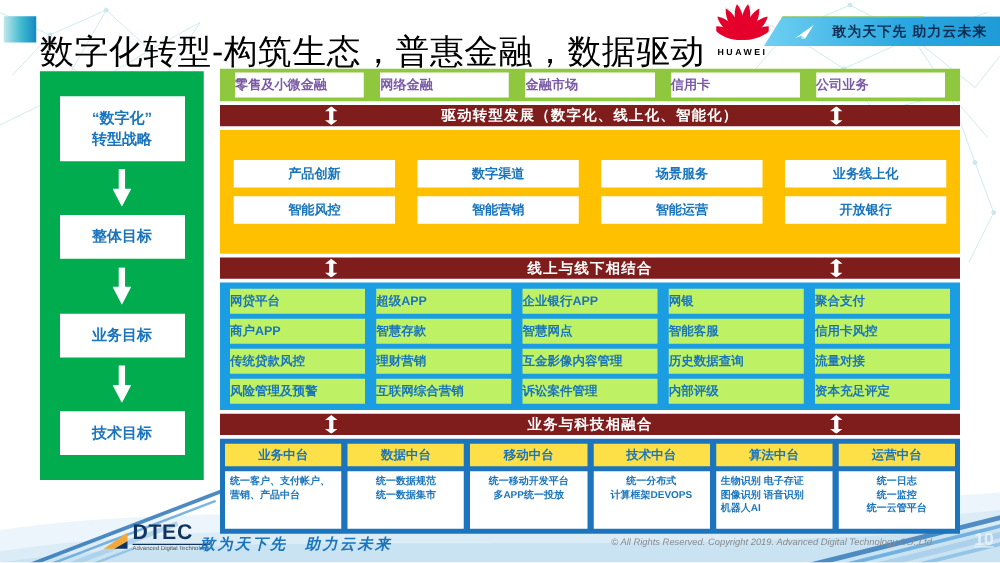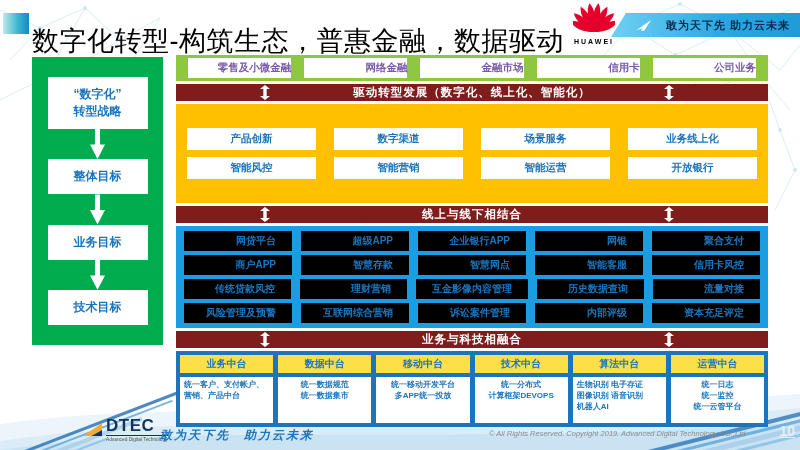--- a/index.html
+++ b/index.html
@@ -19,61 +19,61 @@
   .banner{position:absolute;left:611px;top:13px;width:189px;height:24px;
     background:linear-gradient(90deg,#6fd0f2 0%,#2aa7e0 60%,#1f9bd8 100%);
     clip-path:polygon(15px 0,100% 0,100% 100%,0 100%);
     display:flex;align-items:center;}
   .banner-edge{position:absolute;left:8px;top:-2px;width:120px;height:3px;background:#8dc63f;
     transform:skewX(-32deg);}
   .banner-text{font-size:11px;font-weight:bold;color:#0c2b52;letter-spacing:1px;margin-left:14px;}
   .plane{margin-left:24px;flex:0 0 auto;}
 
   
-  .sidebar{position:absolute;left:32px;top:57px;width:131px;height:288px;background:#00ac4e;
+  .sidebar{position:absolute;left:32px;top:57px;width:131px;height:327px;background:#00ac4e;
     display:flex;flex-direction:column;align-items:center;justify-content:space-between;
     padding:20px 0;box-sizing:border-box;}
   .side-box{width:96px;background:#fff;color:#1b75bc;font-weight:bold;font-size:12px;
     text-align:center;padding:9px 2px;white-space:pre-line;line-height:1.4;}
   .v-arrow{width:15px;height:30px;background:#fff;
     clip-path:polygon(33% 0,67% 0,67% 52%,100% 52%,50% 100%,0 52%,33% 52%);}
 
   
   .main{position:absolute;left:176px;top:55px;width:592px;display:flex;flex-direction:column;gap:3px;}
 
   .green-row{height:26px;background:#8fc73e;display:flex;align-items:center;gap:13px;padding:0 12px;}
   .green-row .cell{flex:1;background:#fff;color:#7b5ba6;font-weight:bold;font-size:10.5px;
-    text-align:right;padding:3px 0;}
+    text-align:left;padding:3px 0;}
 
   .gray-bar{position:relative;height:17px;background:#7f1d1d;color:#fff;font-weight:bold;
     font-size:11.5px;display:flex;align-items:center;justify-content:center;letter-spacing:1px;}
   .updown{position:absolute;top:1px;bottom:1px;width:10px;background:#fff;
     clip-path:polygon(50% 0,100% 26%,67% 26%,67% 74%,100% 74%,50% 100%,0 74%,33% 74%,33% 26%,0 26%);}
   .updown.a{left:84px;} .updown.b{left:488px;}
 
   .yellow{background:#ffc000;padding:24px 11px;display:flex;flex-direction:column;gap:7px;}
   .yellow .row{display:flex;gap:18px;}
   .yellow .cell{flex:1;background:#fff;color:#1b75bc;font-weight:bold;font-size:10.5px;
     text-align:center;padding:4px 0;}
 
   .blue{background:#1b9de2;padding:5px 8px;display:flex;flex-direction:column;gap:4px;}
   .blue .row{display:flex;gap:9px;}
-  .blue .cell{flex:1;background:#000000;color:#1b75bc;font-weight:bold;font-size:10px;
-    text-align:right;padding:3px 16px;white-space:nowrap;}
+  .blue .cell{flex:1;background:#bef264;color:#1b75bc;font-weight:bold;font-size:10px;
+    text-align:left;padding:3px 0;white-space:nowrap;}
 
   .platform{background:#1c75bc;padding:4px;display:flex;gap:5px;height:76px;box-sizing:border-box;}
   .platform .col{flex:1;display:flex;flex-direction:column;gap:4px;min-width:0;}
   .col-header{background:#fde047;color:#1b75bc;font-weight:bold;font-size:10px;text-align:center;
     padding:2px 0;}
   .col-content{flex:1;background:#fff;color:#1b75bc;font-weight:bold;font-size:8px;
     text-align:center;white-space:pre-line;line-height:1.35;padding:3px 2px;overflow:hidden;}
   .col-content.left{text-align:left;padding-left:4px;}
 
   
-  .dtec{position:absolute;left:82px;top:418px;display:flex;align-items:center;}
+  .dtec{position:absolute;left:82px;top:418px;display:flex;align-items:flex-end;}
   .dtec-stack{margin-left:2px;}
   .dtec-word{font-size:17px;font-weight:bold;color:#10335f;line-height:16px;letter-spacing:.5px;}
   .dtec-sub{font-size:4.8px;color:#555;border-top:1.5px solid #10335f;margin-top:1px;
     padding-top:1px;white-space:nowrap;}
   .slogan{position:absolute;left:160px;top:427px;font-size:12px;font-weight:bold;font-style:italic;
     color:#1b75bc;letter-spacing:2px;}
   .copyright{position:absolute;left:489px;top:429px;font-size:7.5px;font-style:italic;color:#8b8b8b;}
   .page-num{position:absolute;right:5px;top:423px;font-size:14px;font-weight:bold;color:#e8f3fa;
     opacity:.9;text-decoration:underline;}
 </style>

